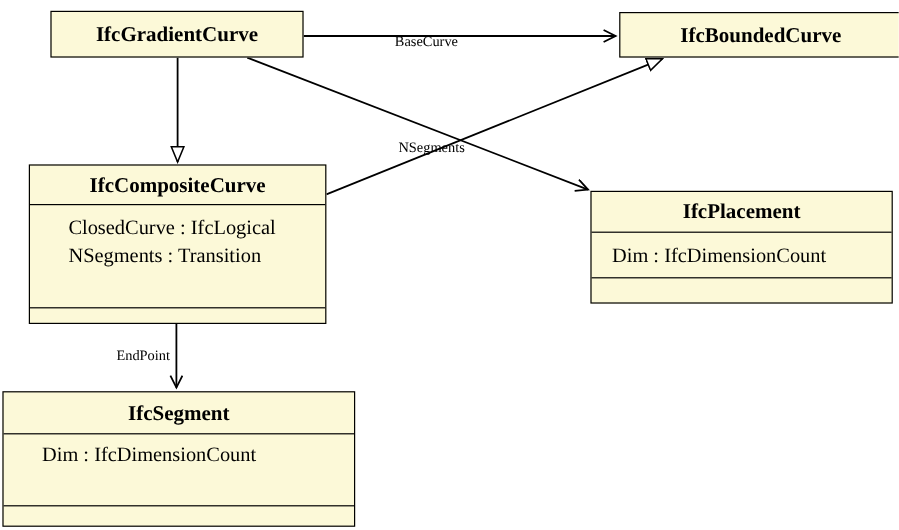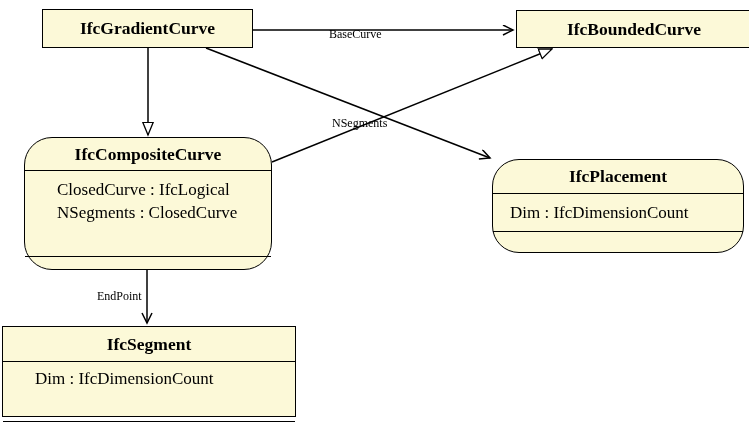--- a/index.html
+++ b/index.html
@@ -86,38 +86,38 @@
   </svg>
 
   <div class="cls" style="left:42px; top:9px; width:211px; height:39px;">
     <div class="hdr" style="flex:1 1 auto;">IfcGradientCurve</div>
   </div>
 
   <div class="cls" style="left:516px; top:10px; width:236px; height:38px;">
     <div class="hdr" style="flex:1 1 auto;">IfcBoundedCurve</div>
   </div>
 
-  <div class="cls" style="left:24px; top:137px; width:248px; height:133px;border-radius:28px;">
+  <div class="cls" style="left:24px; top:137px; width:248px; height:133px;">
     <div class="hdr" style="height:32px;">IfcCompositeCurve</div>
     <div class="attrs" style="height:86px; padding-top:7px; line-height:23px;">
       <div class="attr">ClosedCurve : IfcLogical</div>
-      <div class="attr">NSegments : ClosedCurve</div>
+      <div class="attr">NSegments : Transition</div>
     </div>
     <div class="empty-section"></div>
   </div>
 
-  <div class="cls" style="left:492px; top:159px; width:252px; height:94px;border-radius:27px;">
+  <div class="cls" style="left:492px; top:159px; width:252px; height:94px;">
     <div class="hdr" style="height:33px;">IfcPlacement</div>
     <div class="attrs" style="height:38px; padding-top:7px; line-height:23px; padding-left:17px;">
       <div class="attr">Dim : IfcDimensionCount</div>
     </div>
     <div class="empty-section"></div>
   </div>
 
-  <div class="cls" style="left:2px; top:326px; width:294px; height:91px;">
+  <div class="cls" style="left:2px; top:326px; width:294px; height:113px;">
     <div class="hdr" style="height:34px;">IfcSegment</div>
     <div class="attrs" style="height:60px; padding-top:5px; line-height:24px;">
       <div class="attr">Dim : IfcDimensionCount</div>
     </div>
     <div class="empty-section"></div>
   </div>
 
   <div class="edge-label" style="left:329px; top:3px; width:110px;">BaseCurve</div>
 
   <div class="edge-label" style="left:332px; top:92px; width:100px;">NSegments</div>

